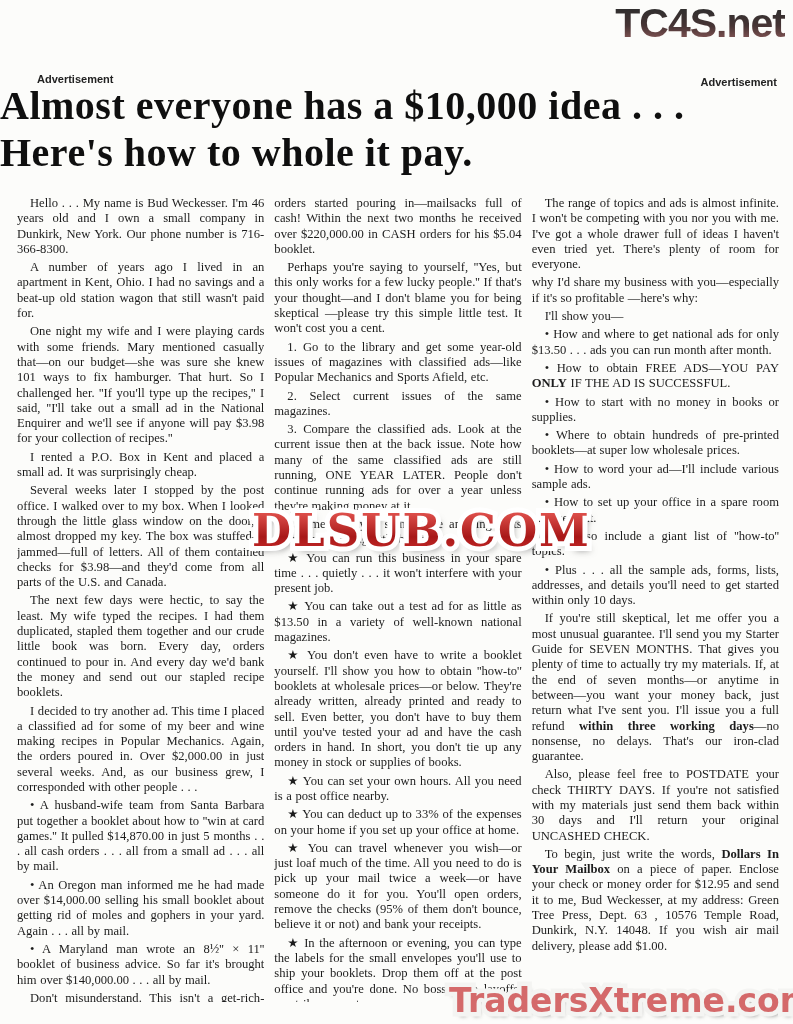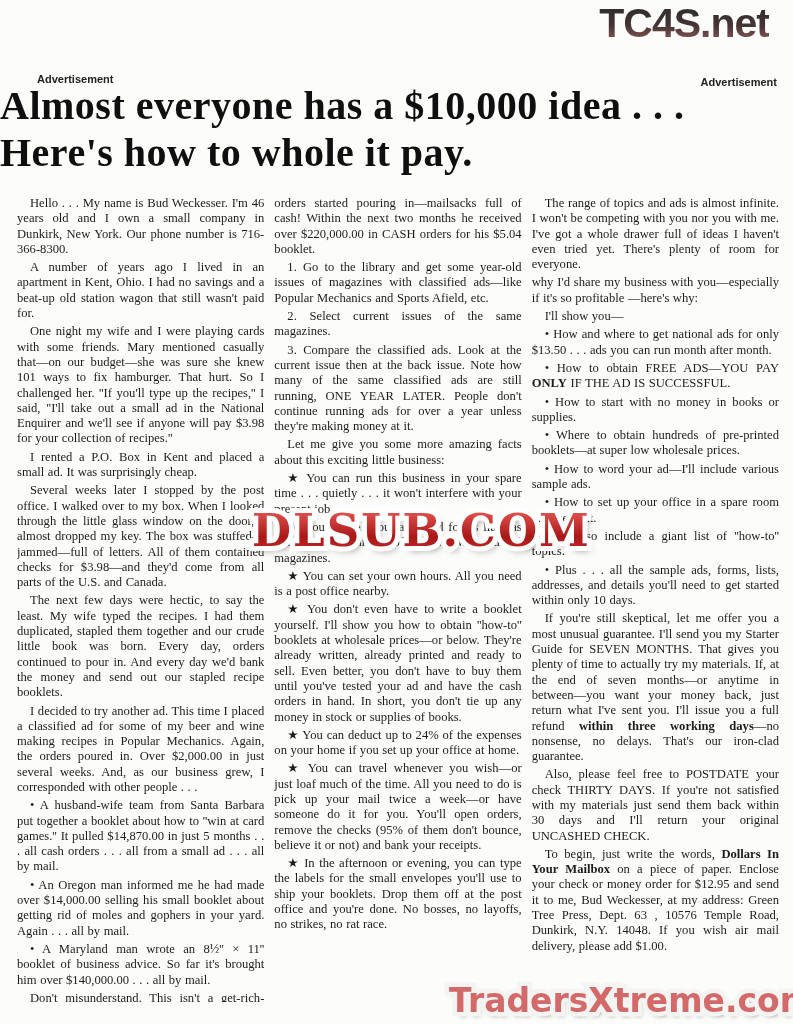--- a/index.html
+++ b/index.html
@@ -3,21 +3,21 @@
 <meta charset="utf-8">
 <style>
   html,body { margin:0; padding:0; }
   .page {
     position:relative; width:793px; height:1024px;
     background:#fcfcfa; overflow:hidden;
     font-family:"Liberation Serif", serif; color:#1c1c1c;
   }
   
   .wm-top {
-    position:absolute; top:0px; right:24px;
+    position:absolute; top:0px; right:8px;
     font-family:"Liberation Sans", sans-serif; font-weight:bold;
     font-size:41px; letter-spacing:-1px;
     color:#4a3838;
     background:linear-gradient(180deg,#2e2e2e 15%,#463434 55%,#996060 95%);
     -webkit-background-clip:text; background-clip:text;margin-left:11px;
     -webkit-text-fill-color:transparent;
   }
   .ad-label {
     position:absolute; font-family:"Liberation Sans", sans-serif;
     font-weight:bold; font-size:11px; color:#222;
@@ -96,29 +96,30 @@
         <p class="para">Several weeks later I stopped by the post office. I walked over to my box. When I looked through the little glass window on the door, I almost dropped my key. The box was stuffed—jammed—full of letters. All of them contained checks for $3.98—and they'd come from all parts of the U.S. and Canada.</p>
         <p class="para">The next few days were hectic, to say the least. My wife typed the recipes. I had them duplicated, stapled them together and our crude little book was born. Every day, orders continued to pour in. And every day we'd bank the money and send out our stapled recipe booklets.</p>
         <p class="para">I decided to try another ad. This time I placed a classified ad for some of my beer and wine making recipes in Popular Mechanics. Again, the orders poured in. Over $2,000.00 in just several weeks. And, as our business grew, I corresponded with other people . . .</p>
         <p class="para">• A husband-wife team from Santa Barbara put together a booklet about how to ''win at card games.'' It pulled $14,870.00 in just 5 months . . . all cash orders . . . all from a small ad . . . all by mail.</p>
         <p class="para">• An Oregon man informed me he had made over $14,000.00 selling his small booklet about getting rid of moles and gophers in your yard. Again . . . all by mail.</p>
         <p class="para">• A Maryland man wrote an 8½'' × 11'' booklet of business advice. So far it's brought him over $140,000.00 . . . all by mail.</p>
         <p class="para jlast">Don't misunderstand. This isn't a get-rich-quick scheme. It's a business, and, as such, it's speculative. But test ads are cheap (as low as $13.50 for a national ad) and the profit potential is staggering! An Ohio man I spoke with put a large display ad in a national Sunday supplement. A few days later</p>
       </div>
     <div class="col">
         <p class="para noindent">orders started pouring in—mailsacks full of cash! Within the next two months he received over $220,000.00 in CASH orders for his $5.04 booklet.</p>
+        <p class="para">Perhaps you're saying to yourself, ''Yes, but this only works for a few lucky people.'' If that's your thought—and I don't blame you for being skeptical —please try this simple little test. It won't cost you a cent.</p>
         <p class="para">1. Go to the library and get some year-old issues of magazines with classified ads—like Popular Mechanics and Sports Afield, etc.</p>
         <p class="para">2. Select current issues of the same magazines.</p>
         <p class="para">3. Compare the classified ads. Look at the current issue then at the back issue. Note how many of the same classified ads are still running, ONE YEAR LATER. People don't continue running ads for over a year unless they're making money at it.</p>
         <p class="para">Let me give you some more amazing facts about this exciting little business:</p>
         <p class="para">★ You can run this business in your spare time . . . quietly . . . it won't interfere with your present job.</p>
         <p class="para">★ You can take out a test ad for as little as $13.50 in a variety of well-known national magazines.</p>
+        <p class="para">★ You don't even have to write a booklet yourself. I'll show you how to obtain ''how-to'' booklets at wholesale prices—or below. They're already written, already printed and ready to sell. Even better, you don't have to buy them until you've tested your ad and have the cash orders in hand. In short, you don't tie up any money in stock or supplies of books.</p>
         <p class="para">★ You can set your own hours. All you need is a post office nearby.</p>
-        <p class="para">★ You don't even have to write a booklet yourself. I'll show you how to obtain ''how-to'' booklets at wholesale prices—or below. They're already written, already printed and ready to sell. Even better, you don't have to buy them until you've tested your ad and have the cash orders in hand. In short, you don't tie up any money in stock or supplies of books.</p>
-        <p class="para">★ You can deduct up to 24% of the expenses on your home if you set up your office at home.</p>
+        <p class="para">★ You can deduct up to 33% of the expenses on your home if you set up your office at home.</p>
         <p class="para">★ You can travel whenever you wish—or just loaf much of the time. All you need to do is pick up your mail twice a week—or have someone do it for you. You'll open orders, remove the checks (95% of them don't bounce, believe it or not) and bank your receipts.</p>
         <p class="para">★ In the afternoon or evening, you can type the labels for the small envelopes you'll use to ship your booklets. Drop them off at the post office and you're done. No bosses, no layoffs, no strikes, no rat race.</p>
       </div>
     <div class="col">
         <p class="para">The range of topics and ads is almost infinite. I won't be competing with you nor you with me. I've got a whole drawer full of ideas I haven't even tried yet. There's plenty of room for everyone.</p>
         <p class="para noindent">why I'd share my business with you—especially if it's so profitable —here's why:</p>
         <p class="para">I'll show you—</p>
         <p class="para">• How and where to get national ads for only $13.50 . . . ads you can run month after month.</p>
         <p class="para">• How to obtain FREE ADS—YOU PAY <b>ONLY</b> IF THE AD IS SUCCESSFUL.</p>
         <p class="para">• How to start with no money in books or supplies.</p>

